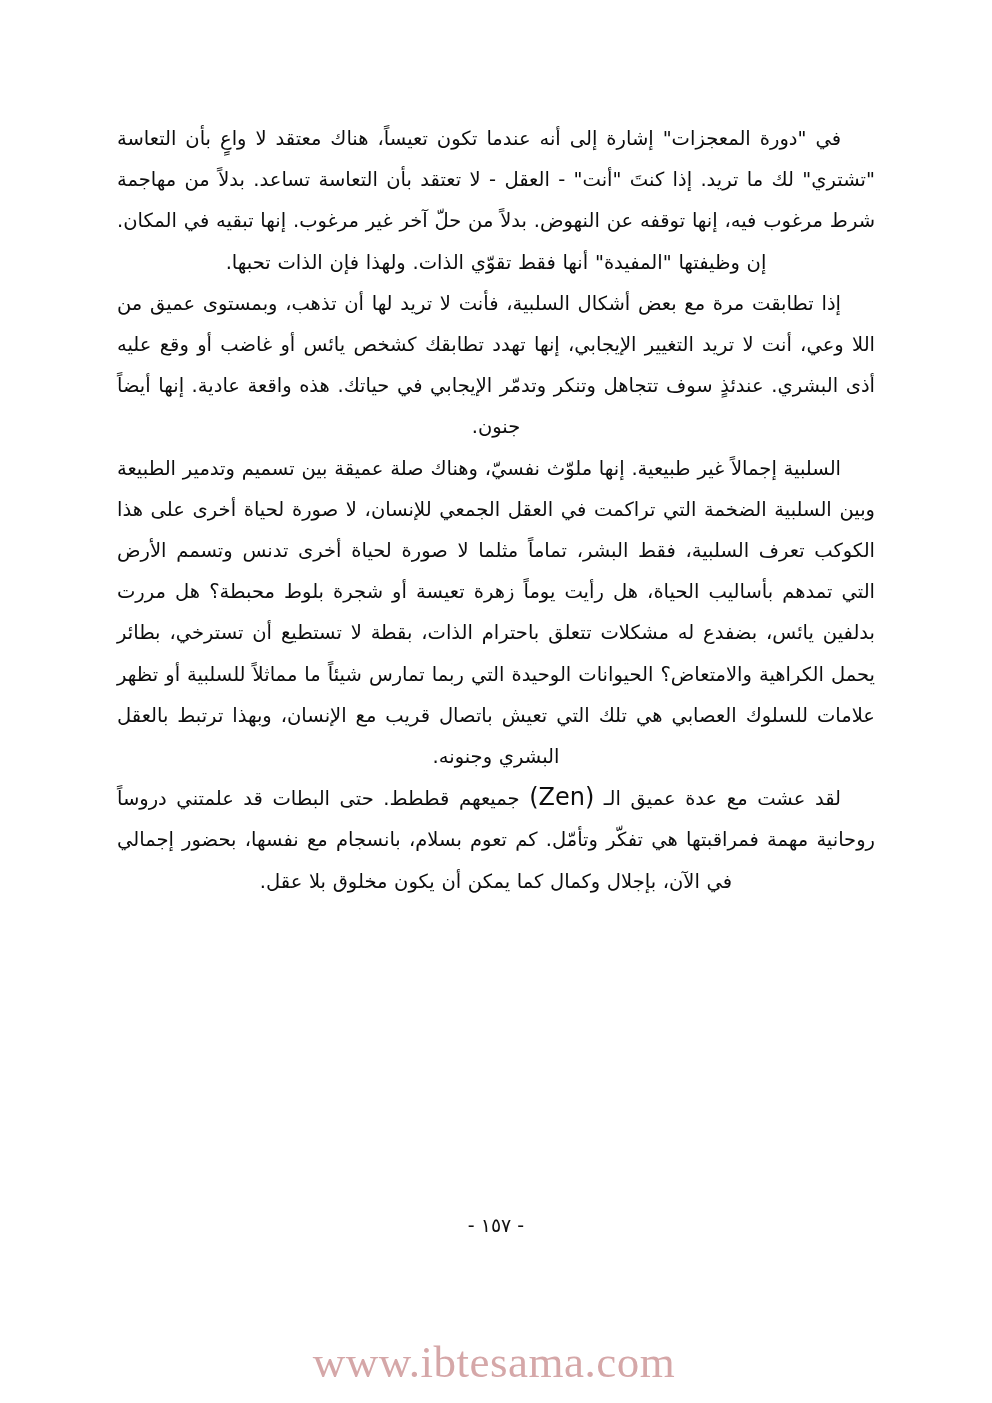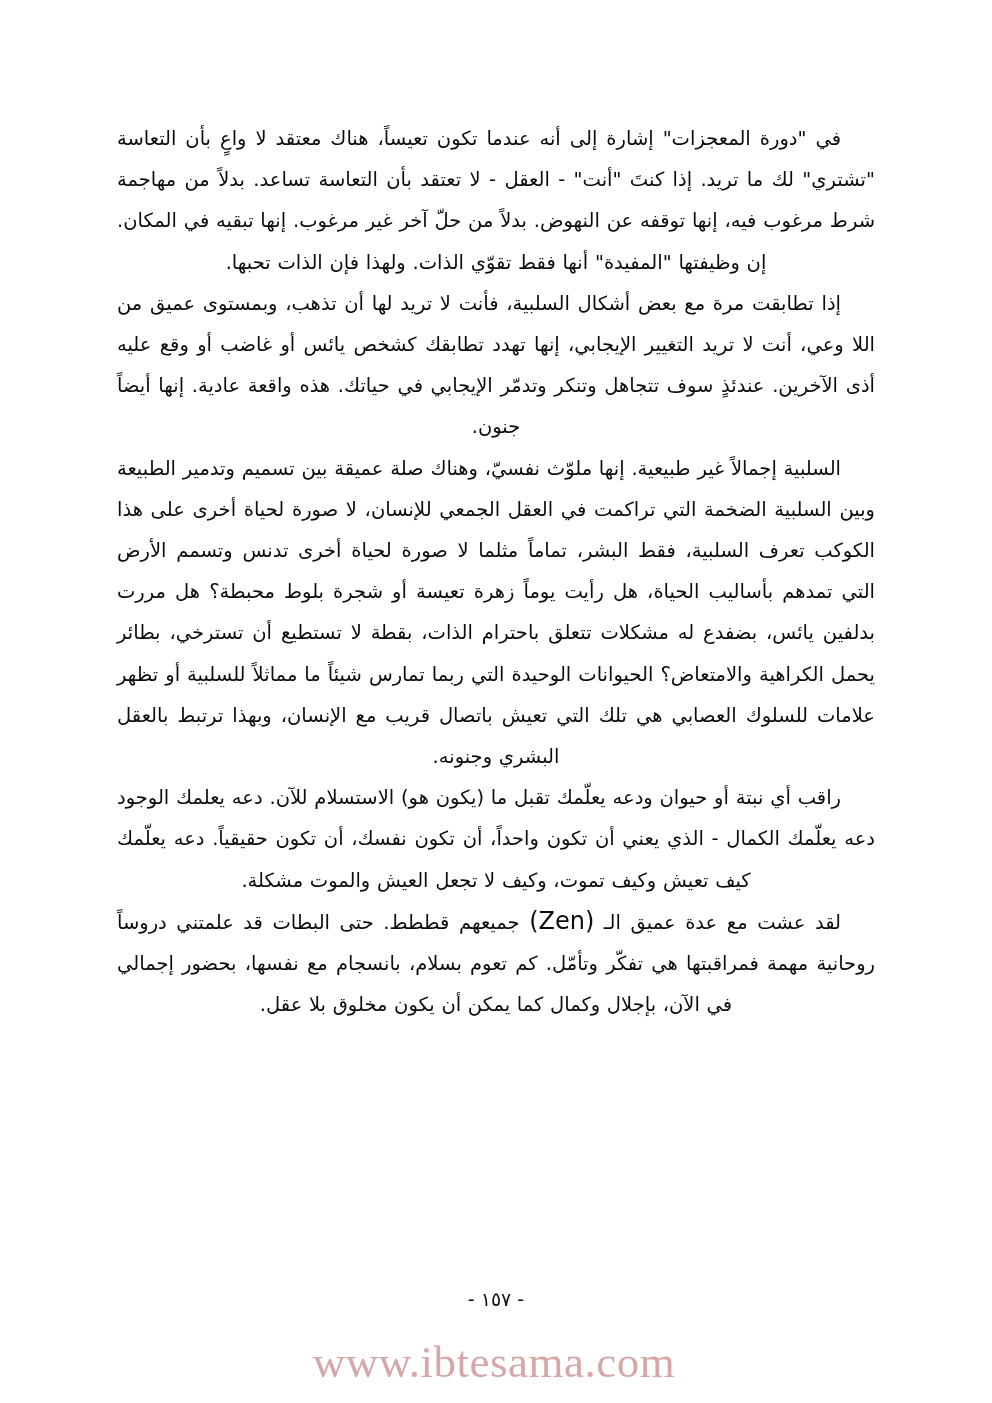--- a/index.html
+++ b/index.html
@@ -47,21 +47,21 @@
   
   .latin {
     direction: ltr;
     unicode-bidi: isolate;
     font-family: "DejaVu Sans", "Liberation Sans", sans-serif;
     font-size: 24px;
   }
 
   .page-number {
     position: absolute;
-    top: 1288px;
+    top: 1214px;
     left: 0;
     right: 0;
     text-align: center;
     direction: rtl;
     font-family: "DejaVu Sans", "Liberation Sans", sans-serif;
     font-size: 19px;
     color: #111111;
     letter-spacing: 1px;
   }
 
@@ -83,25 +83,24 @@
 </style>
 </head>
 <body>
 
 <div class="page">
 
   <div class="content">
 
     <p class="para">في "دورة المعجزات" إشارة إلى أنه عندما تكون تعيساً، هناك معتقد لا واعٍ بأن التعاسة "تشتري" لك ما تريد. إذا كنتَ "أنت" - العقل - لا تعتقد بأن التعاسة تساعد. بدلاً من مهاجمة شرط مرغوب فيه، إنها توقفه عن النهوض. بدلاً من حلّ آخر غير مرغوب. إنها تبقيه في المكان. إن وظيفتها "المفيدة" أنها فقط تقوّي الذات. ولهذا فإن الذات تحبها.</p>
 
-    <p class="para">إذا تطابقت مرة مع بعض أشكال السلبية، فأنت لا تريد لها أن تذهب، وبمستوى عميق من اللا وعي، أنت لا تريد التغيير الإيجابي، إنها تهدد تطابقك كشخص يائس أو غاضب أو وقع عليه أذى الآخرين. عندئذٍ سوف تتجاهل وتنكر وتدمّر الإيجابي في حياتك. هذه واقعة عادية. إنها أيضاً جنون.</p>
+    <p class="para">إذا تطابقت مرة مع بعض أشكال السلبية، فأنت لا تريد لها أن تذهب، وبمستوى عميق من اللا وعي، أنت لا تريد التغيير الإيجابي، إنها تهدد تطابقك كشخص يائس أو غاضب أو وقع عليه أذى البشري. عندئذٍ سوف تتجاهل وتنكر وتدمّر الإيجابي في حياتك. هذه واقعة عادية. إنها أيضاً جنون.</p>
 
     <p class="para">السلبية إجمالاً غير طبيعية. إنها ملوّث نفسيّ، وهناك صلة عميقة بين تسميم وتدمير الطبيعة وبين السلبية الضخمة التي تراكمت في العقل الجمعي للإنسان، لا صورة لحياة أخرى على هذا الكوكب تعرف السلبية، فقط البشر، تماماً مثلما لا صورة لحياة أخرى تدنس وتسمم الأرض التي تمدهم بأساليب الحياة، هل رأيت يوماً زهرة تعيسة أو شجرة بلوط محبطة؟ هل مررت بدلفين يائس، بضفدع له مشكلات تتعلق باحترام الذات، بقطة لا تستطيع أن تسترخي، بطائر يحمل الكراهية والامتعاض؟ الحيوانات الوحيدة التي ربما تمارس شيئاً ما مماثلاً للسلبية أو تظهر علامات للسلوك العصابي هي تلك التي تعيش باتصال قريب مع الإنسان، وبهذا ترتبط بالعقل البشري وجنونه.</p>
 
-    <p class="para">راقب أي نبتة أو حيوان ودعه يعلّمك تقبل ما (يكون هو) الاستسلام للآن. دعه يعلمك الوجود دعه يعلّمك الكمال - الذي يعني أن تكون واحداً، أن تكون نفسك، أن تكون حقيقياً. دعه يعلّمك كيف تعيش وكيف تموت، وكيف لا تجعل العيش والموت مشكلة.</p>
 
     <p class="para">
       <span>لقد عشت مع عدة عميق الـ </span><span class="latin">(Zen)</span><span> جميعهم قططط. حتى البطات قد علمتني دروساً روحانية مهمة فمراقبتها هي تفكّر وتأمّل. كم تعوم بسلام، بانسجام مع نفسها، بحضور إجمالي في الآن، بإجلال وكمال كما يمكن أن يكون مخلوق بلا عقل.</span>
     </p>
 
   </div>
 
   <div class="page-number">- ١٥٧ -</div>
 
   <div class="watermark">www.ibtesama.com</div>

